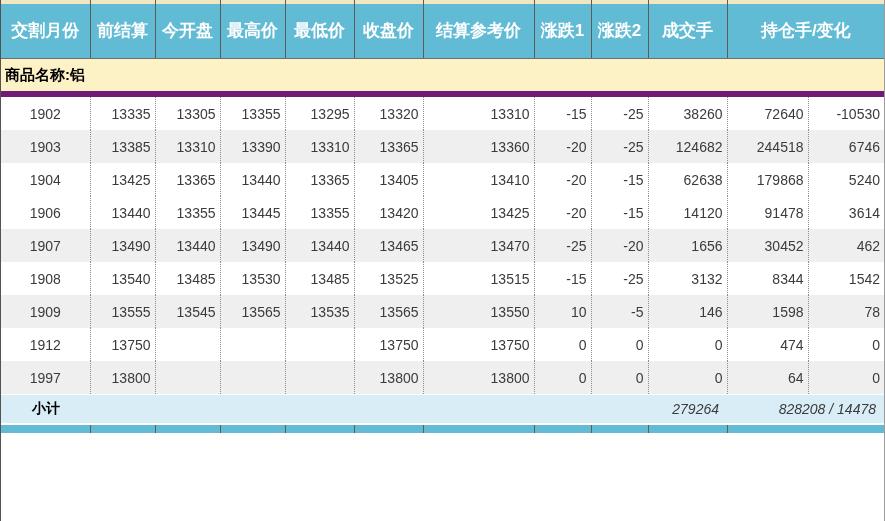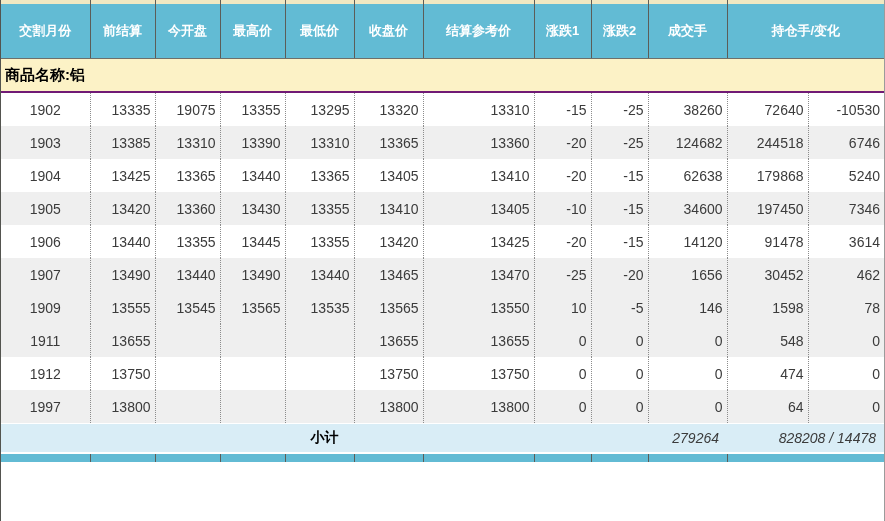--- a/index.html
+++ b/index.html
@@ -9,46 +9,46 @@
     font-family:"Liberation Sans","DejaVu Sans",sans-serif;
     background:#fff;
   }
   table.quotes{
     border-collapse:collapse;table-layout:fixed;width:883px;
   }
   
   thead th{
     height:55px;padding:3px 0 0 0;margin:0;
     background:linear-gradient(180deg,#f1e8c2 0,#f1e8c2 4px,#62bbd4 4px,#62bbd4 100%);
-    color:#ffffff;font-size:13px;font-weight:bold;text-align:center;
+    color:#ffffff;font-size:17px;font-weight:bold;text-align:center;
     vertical-align:middle;border-bottom:1px solid #6e6f6a;
   }
   thead th + th{border-left:1px solid #5c5d58;}
   
   .product-row td{
     height:32px;background:#fcf2c6;color:#000;
     font-size:15px;font-weight:bold;text-align:left;
-    padding:0 0 0 4px;border-bottom:2px solid #701a75;vertical-align:middle;
+    padding:0 0 0 4px;border-bottom:6px solid #701a75;vertical-align:middle;
   }
   
   #data-body td{
     height:33px;padding:0;font-size:14px;color:#3b3b3b;
     vertical-align:middle;background:#ffffff;
   }
   #data-body tr.alt td{background:#efefef;}
   #data-body td + td{border-left:1px dotted #8c8c8c;}
   #data-body td.month{text-align:center;margin-left:32px;}
   #data-body td.num{text-align:right;padding-right:4px;}
   
   .subtotal-row td{
     height:28px;background:#d9edf6;border-top:1px solid #ffffff;
     font-size:14px;color:#3b3b3b;vertical-align:middle;padding:0;
   }
   .subtotal-row td.sub-label{
-    text-align:center;font-weight:bold;color:#000;
+    text-align:left;padding-left:31px;font-weight:bold;color:#000;
   }
   .subtotal-row td.num{text-align:right;padding-right:8px;font-style:italic;}
   
   .next-strip td{
     height:8px;padding:0;background:#62bbd4;border-top:2px solid #ffffff;
   }
   .next-strip td + td{border-left:1px solid #5c5d58;}
 </style>
 </head>
 <body>
@@ -86,21 +86,21 @@
     </thead>
     <tbody>
       <tr class="product-row">
         <td colspan="12">商品名称:铝</td>
       </tr>
     </tbody>
     <tbody id="data-body">
         <tr>
           <td class="month">1902</td>
           <td class="num">13335</td>
-          <td class="num">19075</td>
+          <td class="num">13305</td>
           <td class="num">13355</td>
           <td class="num">13295</td>
           <td class="num">13320</td>
           <td class="num">13310</td>
           <td class="num">-15</td>
           <td class="num">-25</td>
           <td class="num">38260</td>
           <td class="num">72640</td>
           <td class="num">-10530</td>
         </tr>
@@ -125,34 +125,20 @@
           <td class="num">13440</td>
           <td class="num">13365</td>
           <td class="num">13405</td>
           <td class="num">13410</td>
           <td class="num">-20</td>
           <td class="num">-15</td>
           <td class="num">62638</td>
           <td class="num">179868</td>
           <td class="num">5240</td>
         </tr>
-        <tr class="alt">
-          <td class="month">1905</td>
-          <td class="num">13420</td>
-          <td class="num">13360</td>
-          <td class="num">13430</td>
-          <td class="num">13355</td>
-          <td class="num">13410</td>
-          <td class="num">13405</td>
-          <td class="num">-10</td>
-          <td class="num">-15</td>
-          <td class="num">34600</td>
-          <td class="num">197450</td>
-          <td class="num">7346</td>
-        </tr>
         <tr>
           <td class="month">1906</td>
           <td class="num">13440</td>
           <td class="num">13355</td>
           <td class="num">13445</td>
           <td class="num">13355</td>
           <td class="num">13420</td>
           <td class="num">13425</td>
           <td class="num">-20</td>
           <td class="num">-15</td>
@@ -166,49 +152,49 @@
           <td class="num">13440</td>
           <td class="num">13490</td>
           <td class="num">13440</td>
           <td class="num">13465</td>
           <td class="num">13470</td>
           <td class="num">-25</td>
           <td class="num">-20</td>
           <td class="num">1656</td>
           <td class="num">30452</td>
           <td class="num">462</td>
+        </tr>
+        <tr>
+          <td class="month">1908</td>
+          <td class="num">13540</td>
+          <td class="num">13485</td>
+          <td class="num">13530</td>
+          <td class="num">13485</td>
+          <td class="num">13525</td>
+          <td class="num">13515</td>
+          <td class="num">-15</td>
+          <td class="num">-25</td>
+          <td class="num">3132</td>
+          <td class="num">8344</td>
+          <td class="num">1542</td>
         </tr>
         <tr class="alt">
           <td class="month">1909</td>
           <td class="num">13555</td>
           <td class="num">13545</td>
           <td class="num">13565</td>
           <td class="num">13535</td>
           <td class="num">13565</td>
           <td class="num">13550</td>
           <td class="num">10</td>
           <td class="num">-5</td>
           <td class="num">146</td>
           <td class="num">1598</td>
           <td class="num">78</td>
         </tr>
-        <tr class="alt">
-          <td class="month">1911</td>
-          <td class="num">13655</td>
-          <td class="num"></td>
-          <td class="num"></td>
-          <td class="num"></td>
-          <td class="num">13655</td>
-          <td class="num">13655</td>
-          <td class="num">0</td>
-          <td class="num">0</td>
-          <td class="num">0</td>
-          <td class="num">548</td>
-          <td class="num">0</td>
-        </tr>
         <tr>
           <td class="month">1912</td>
           <td class="num">13750</td>
           <td class="num"></td>
           <td class="num"></td>
           <td class="num"></td>
           <td class="num">13750</td>
           <td class="num">13750</td>
           <td class="num">0</td>
           <td class="num">0</td>

